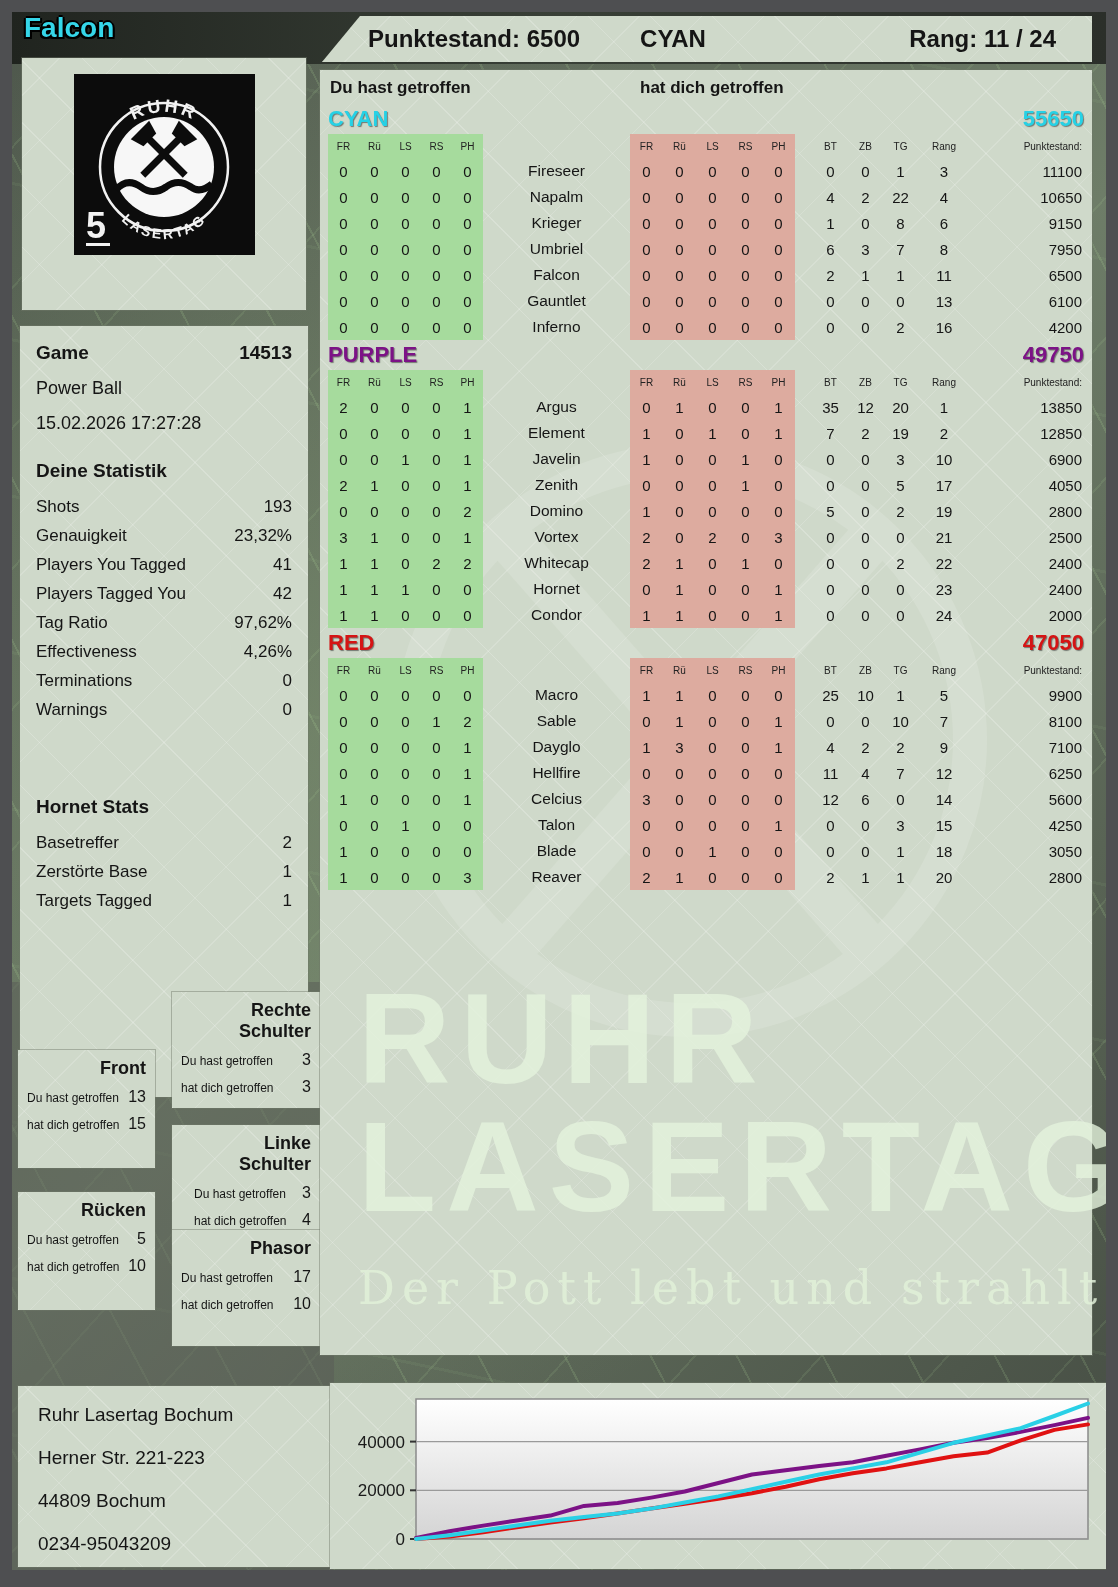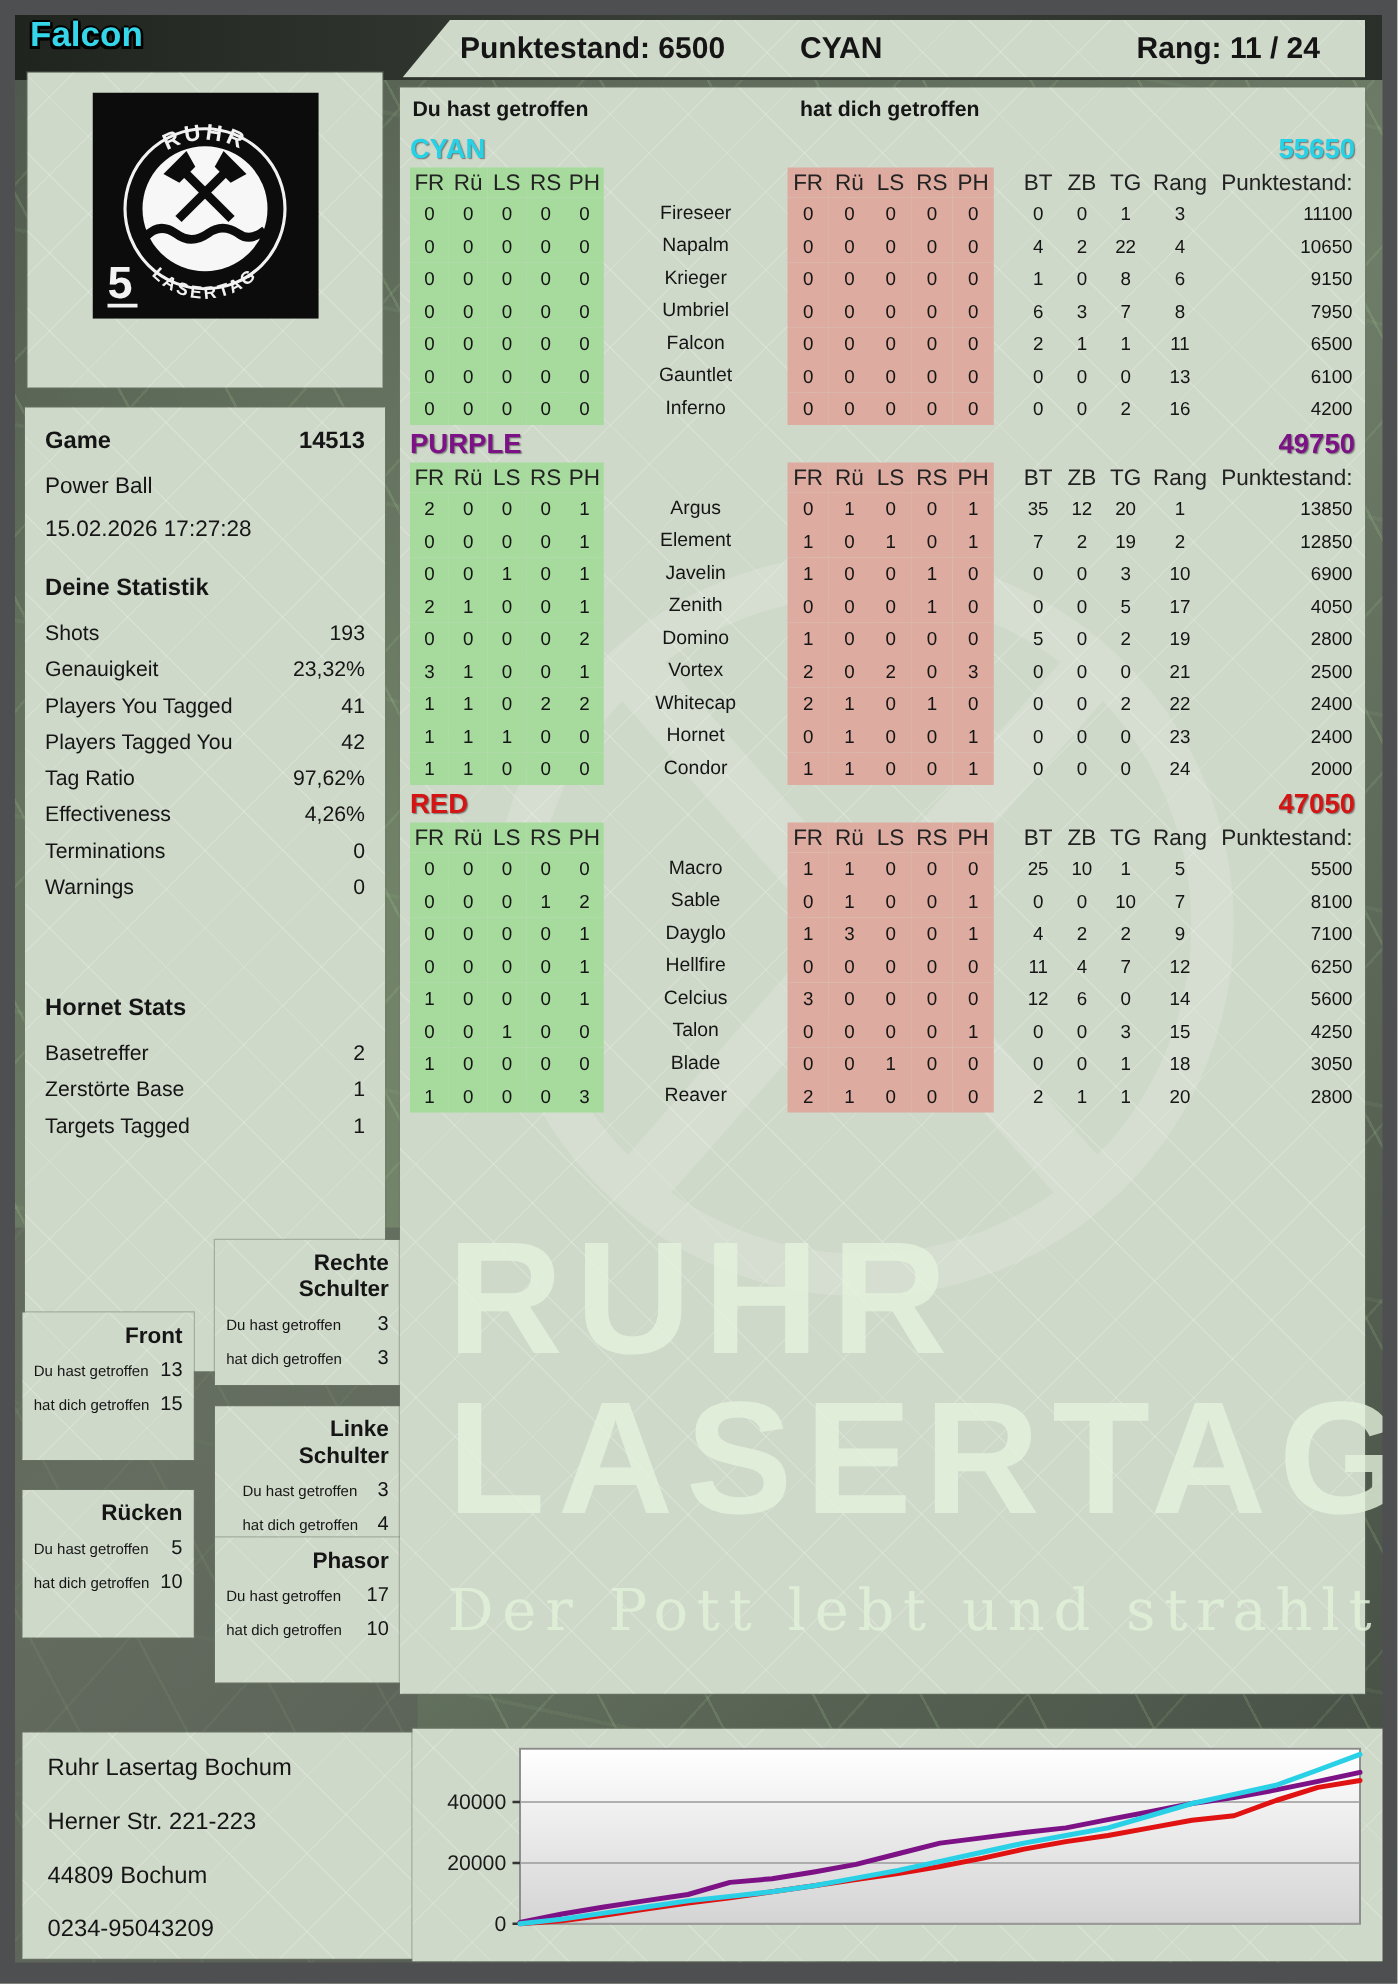--- a/index.html
+++ b/index.html
@@ -62,21 +62,21 @@
 
   .main-panel{left:320px;top:70px;width:772px;height:1285px;}
   .main-col-head{position:absolute;top:8px;font-size:17px;font-weight:bold;z-index:3;}
   .mch-you{left:10px;} .mch-them{left:320px;}
   .team-tables{position:absolute;left:8px;top:34px;width:756px;z-index:3;}
   .team-head{display:flex;justify-content:space-between;align-items:center;height:30px;font-size:22px;font-weight:bold;}
   .team-head span{text-shadow:1px 1px 1px rgba(40,40,40,0.55);}
   .trow{display:grid;grid-template-columns:31px 31px 31px 31px 31px 147px 33px 33px 33px 33px 33px 18px 35px 35px 35px 52px 1fr;height:26px;}
   .trow.thead{height:24px;}
   .tc{display:flex;align-items:center;justify-content:center;font-size:15px;height:100%;}
-  .tc.hdr,.tc.rh{font-size:18px;color:#222;}
+  .tc.hdr,.tc.rh{font-size:10px;color:#222;}
   .tc.name{font-size:15.5px;}
   .tc.punkte{justify-content:flex-end;padding-right:2px;}
   .tc.green{background:#a6db9d;}
   .tc.red{background:#ddab9f;}
 
   .watermark{position:absolute;left:38px;top:905px;z-index:2;color:rgba(228,242,220,0.8);line-height:1;}
   .wm-big{font-size:128px;font-weight:bold;letter-spacing:10px;}
   .wm-tag{font-family:"DejaVu Serif", serif;font-size:46px;letter-spacing:7px;margin-top:34px;color:rgba(225,240,216,0.85);}
   .wm-logo{position:absolute;left:20px;top:320px;z-index:2;opacity:0.13;}
 
@@ -661,21 +661,21 @@
             <span class="tc red">1</span>
             <span class="tc red">1</span>
             <span class="tc red">0</span>
             <span class="tc red">0</span>
             <span class="tc red">0</span>
             <span class="tc"></span>
             <span class="tc">25</span>
             <span class="tc">10</span>
             <span class="tc">1</span>
             <span class="tc">5</span>
-            <span class="tc punkte">5500</span>
+            <span class="tc punkte">9900</span>
           </div>
           <div class="trow">
             <span class="tc green">0</span>
             <span class="tc green">0</span>
             <span class="tc green">0</span>
             <span class="tc green">1</span>
             <span class="tc green">2</span>
             <span class="tc name">Sable</span>
             <span class="tc red">0</span>
             <span class="tc red">1</span>

